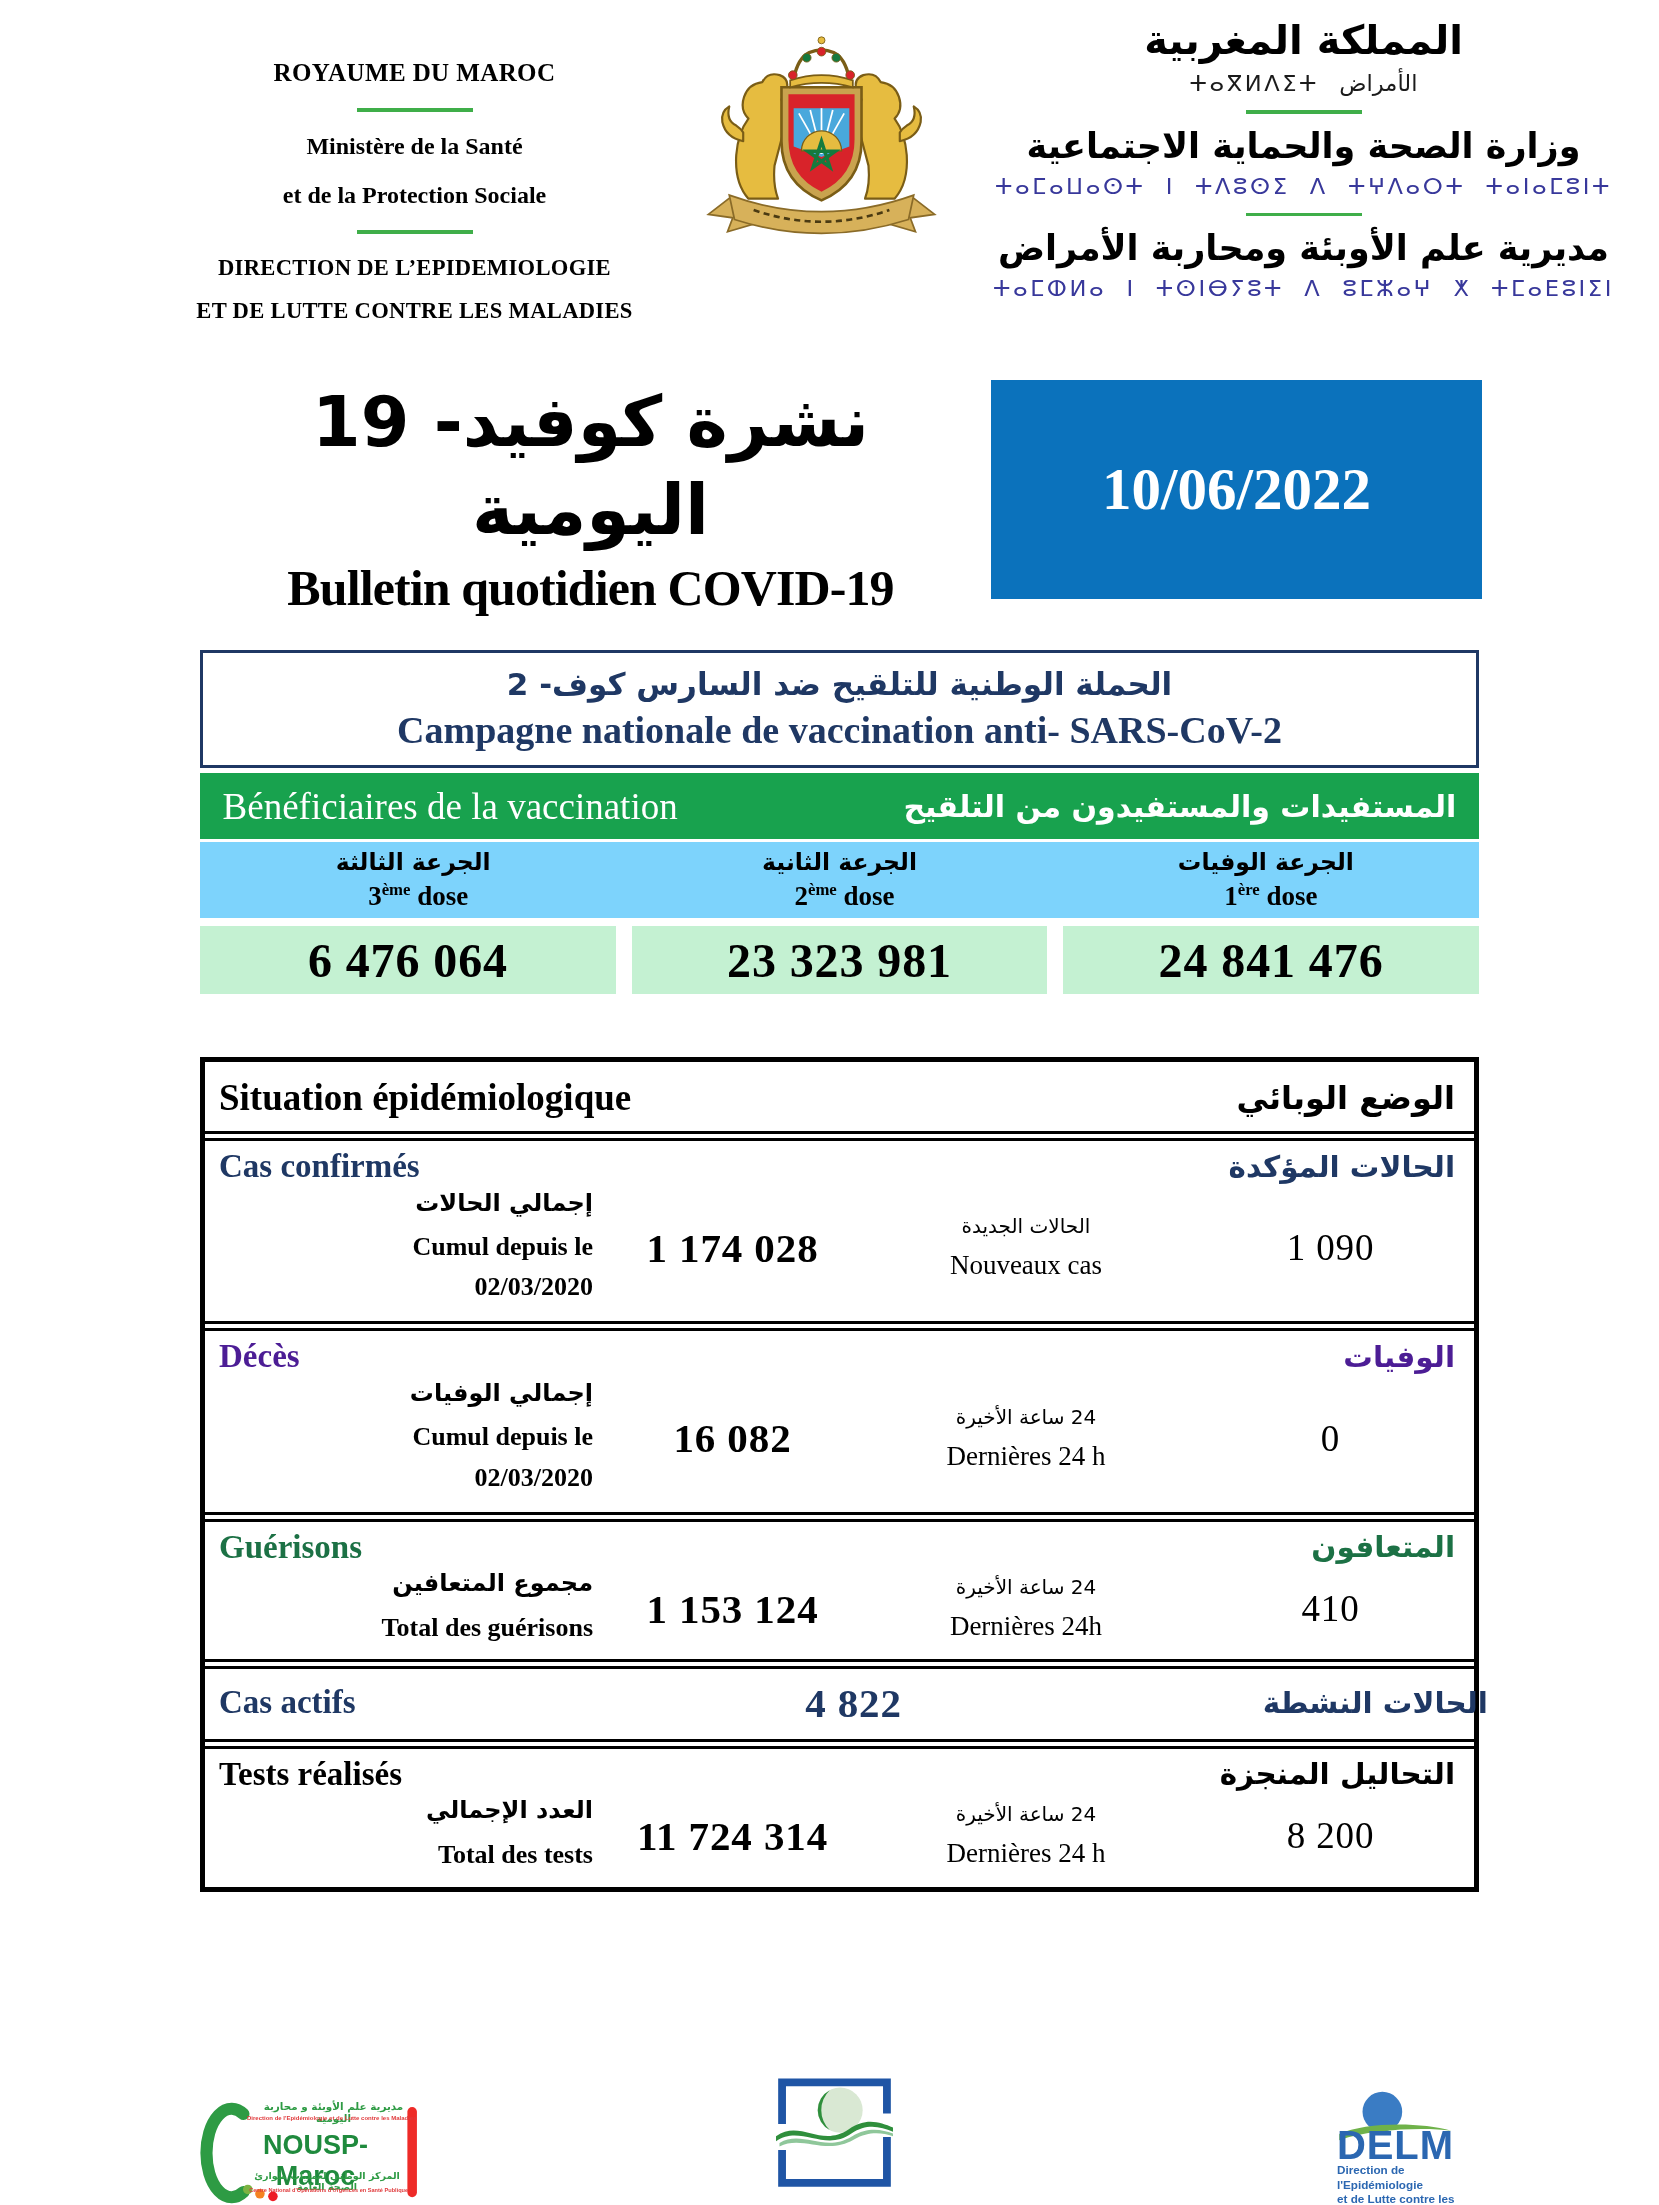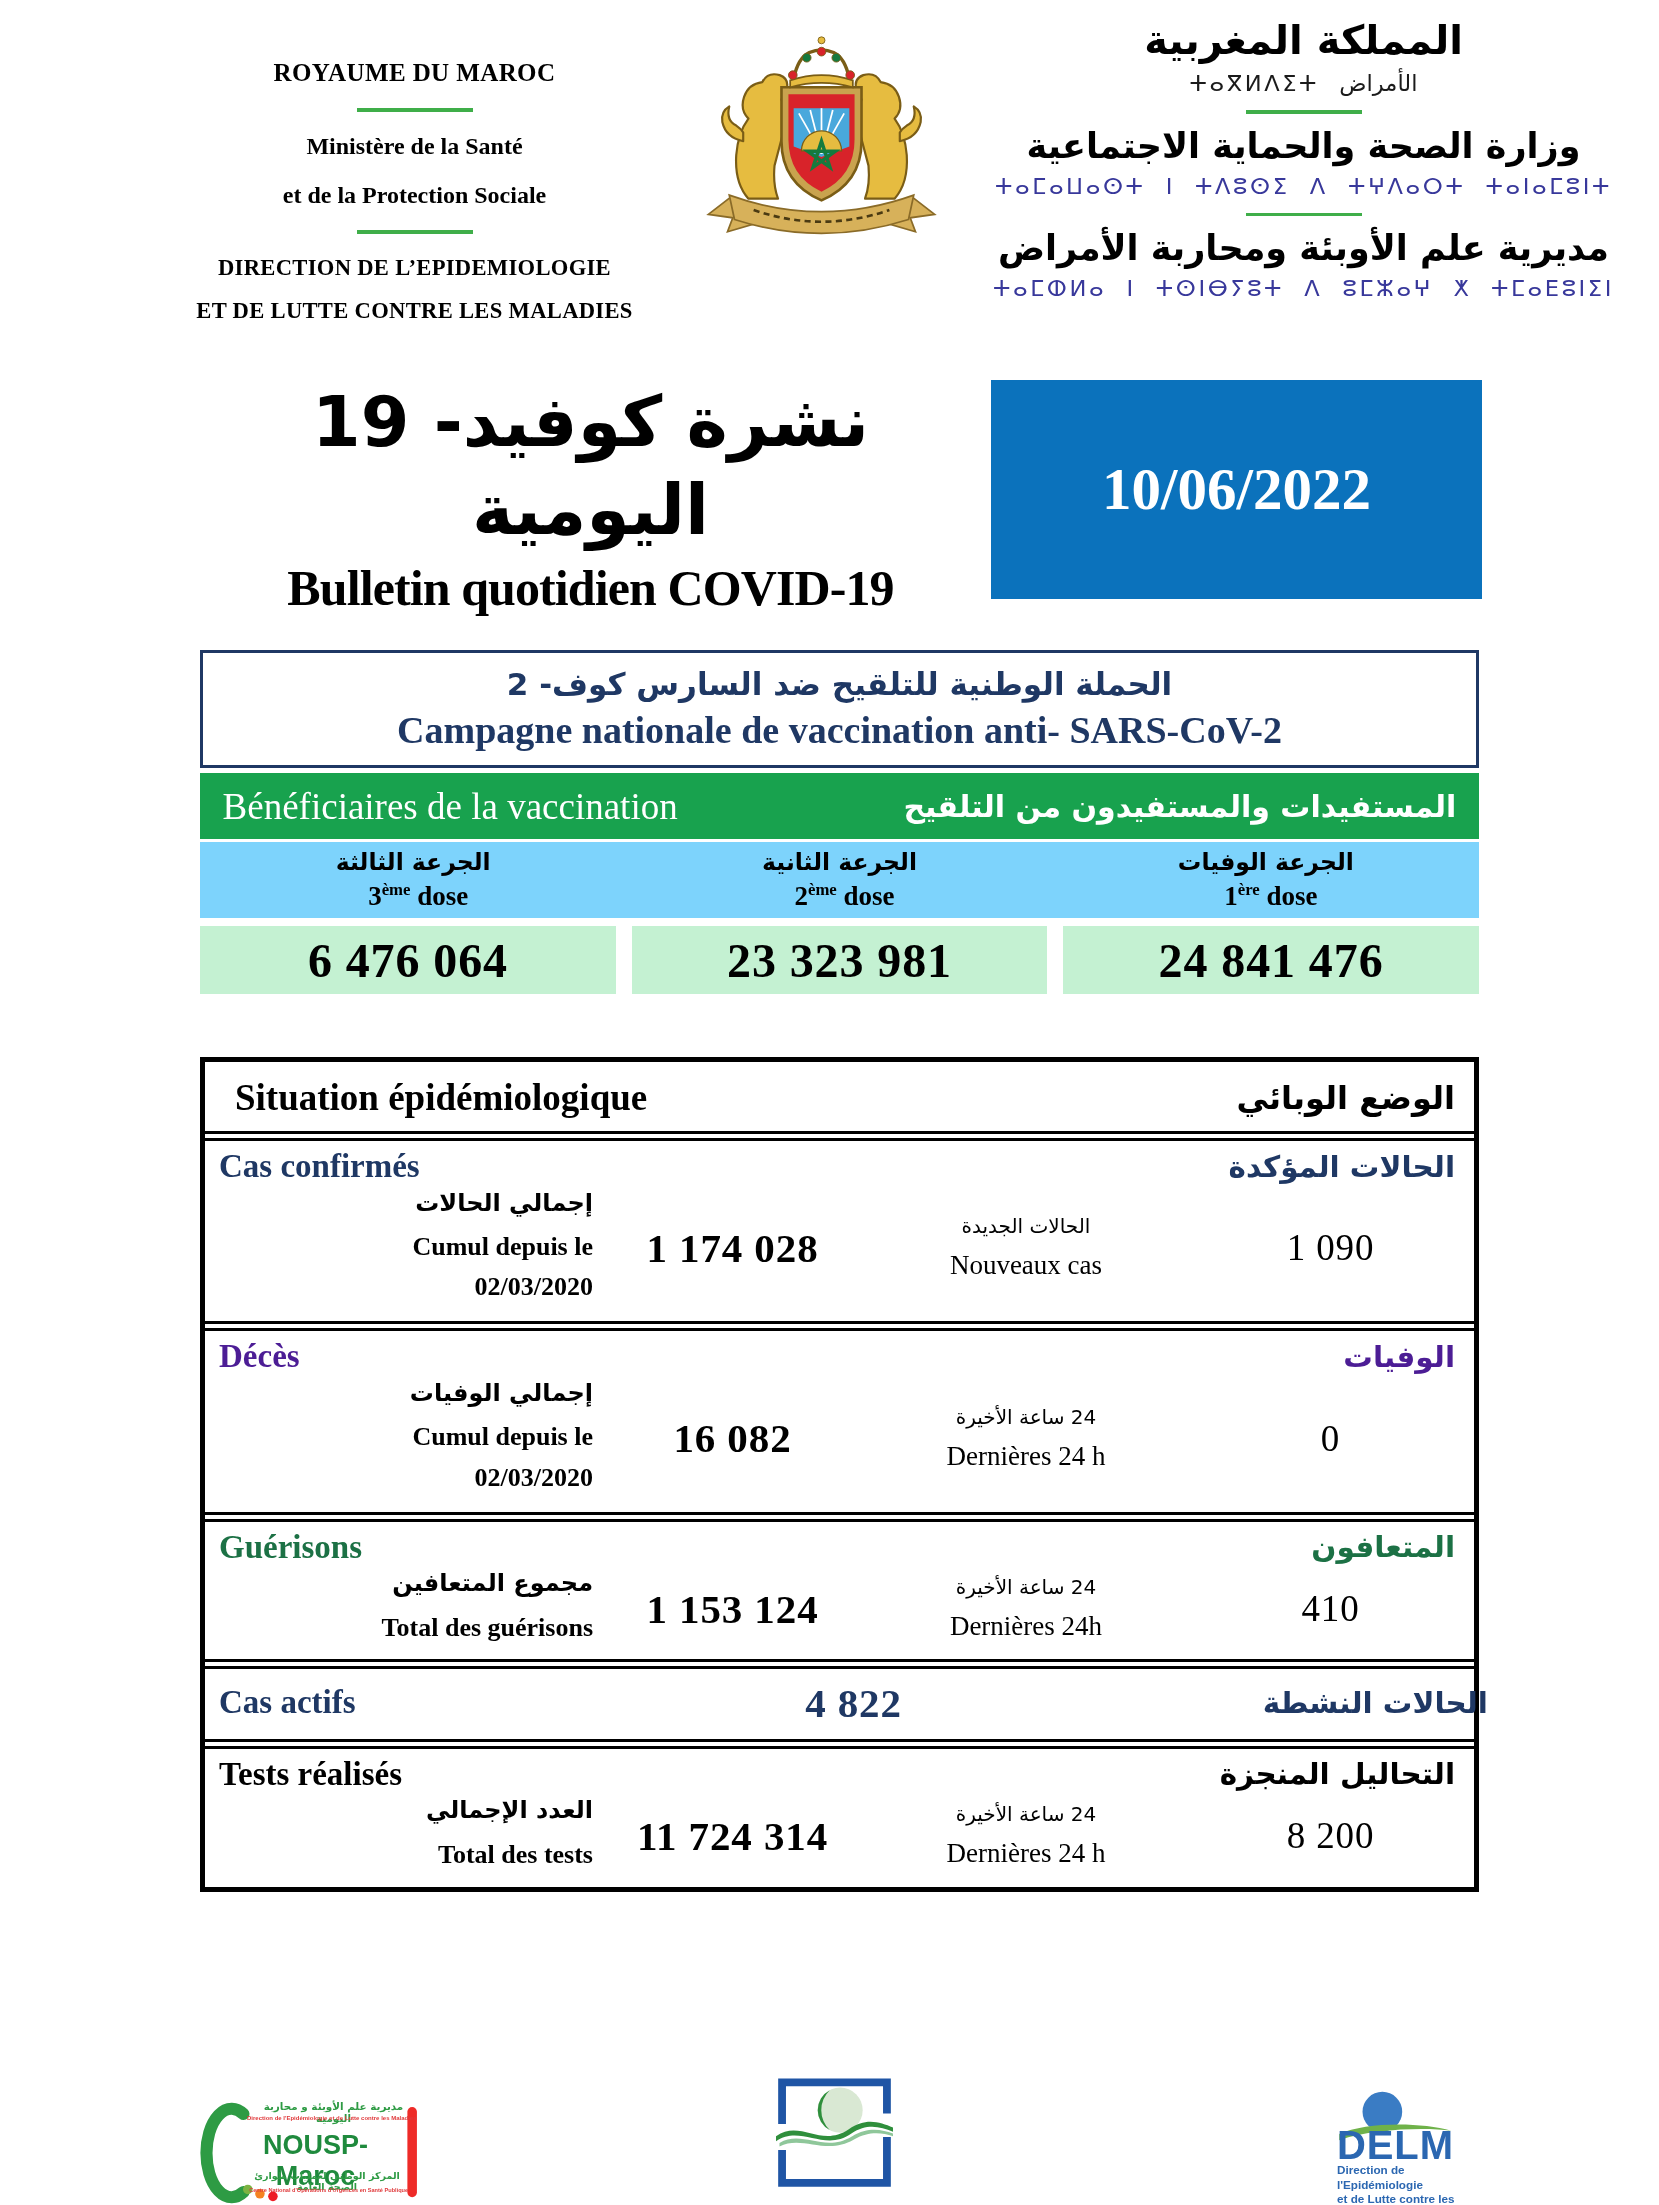--- a/index.html
+++ b/index.html
@@ -43,21 +43,21 @@
   .dose-fr{font-size:27px;font-weight:bold;margin-left:10px;}
   .dose-fr sup{font-size:62%;}
   .nums-row{top:926px;height:68px;display:grid;grid-template-columns:1fr 1fr 1fr;gap:15.6px;}
   .num-cell{background:#C4F1D2;display:flex;align-items:center;justify-content:center;
             font-size:48px;font-weight:bold;letter-spacing:0.9px;}
 
   
   .epi{position:absolute;left:200px;top:1057px;width:1279px;border:5.2px solid #000;box-sizing:border-box;background:#fff;}
   .epi-sec{border-top:10.4px double #000;}
   .epi-sec.first{border-top:none;}
-  .epi-head{display:flex;justify-content:space-between;align-items:center;padding:14px 19px 12px 30px;}
+  .epi-head{display:flex;justify-content:space-between;align-items:center;padding:14px 19px 12px 14px;}
   .epi-head .fr{font-size:37px;font-weight:bold;}
   .epi-head .ar{font-family:"DejaVu Sans",sans-serif;font-weight:bold;font-size:32px;direction:rtl;}
   .sec-title{display:flex;justify-content:space-between;align-items:center;padding:7px 19px 0 14px;}
   .sec-title .fr{font-size:33px;font-weight:bold;}
   .sec-title .ar{font-family:"DejaVu Sans",sans-serif;font-weight:bold;font-size:29.5px;direction:rtl;}
   .navy{color:#1F3864;} .red{color:#4c1d95;} .dgreen{color:#1C7145;}
   .sec-grid{display:grid;grid-template-columns:395px 265px 322px 287px;align-items:center;padding:3.5px 0 14px;}
   .lab-stack{text-align:right;padding-right:7px;}
   .lab-ar{font-family:"DejaVu Sans",sans-serif;font-weight:bold;font-size:24px;direction:rtl;margin-bottom:10.4px;}
   .lab-fr{font-size:26px;font-weight:bold;line-height:1.55;}

